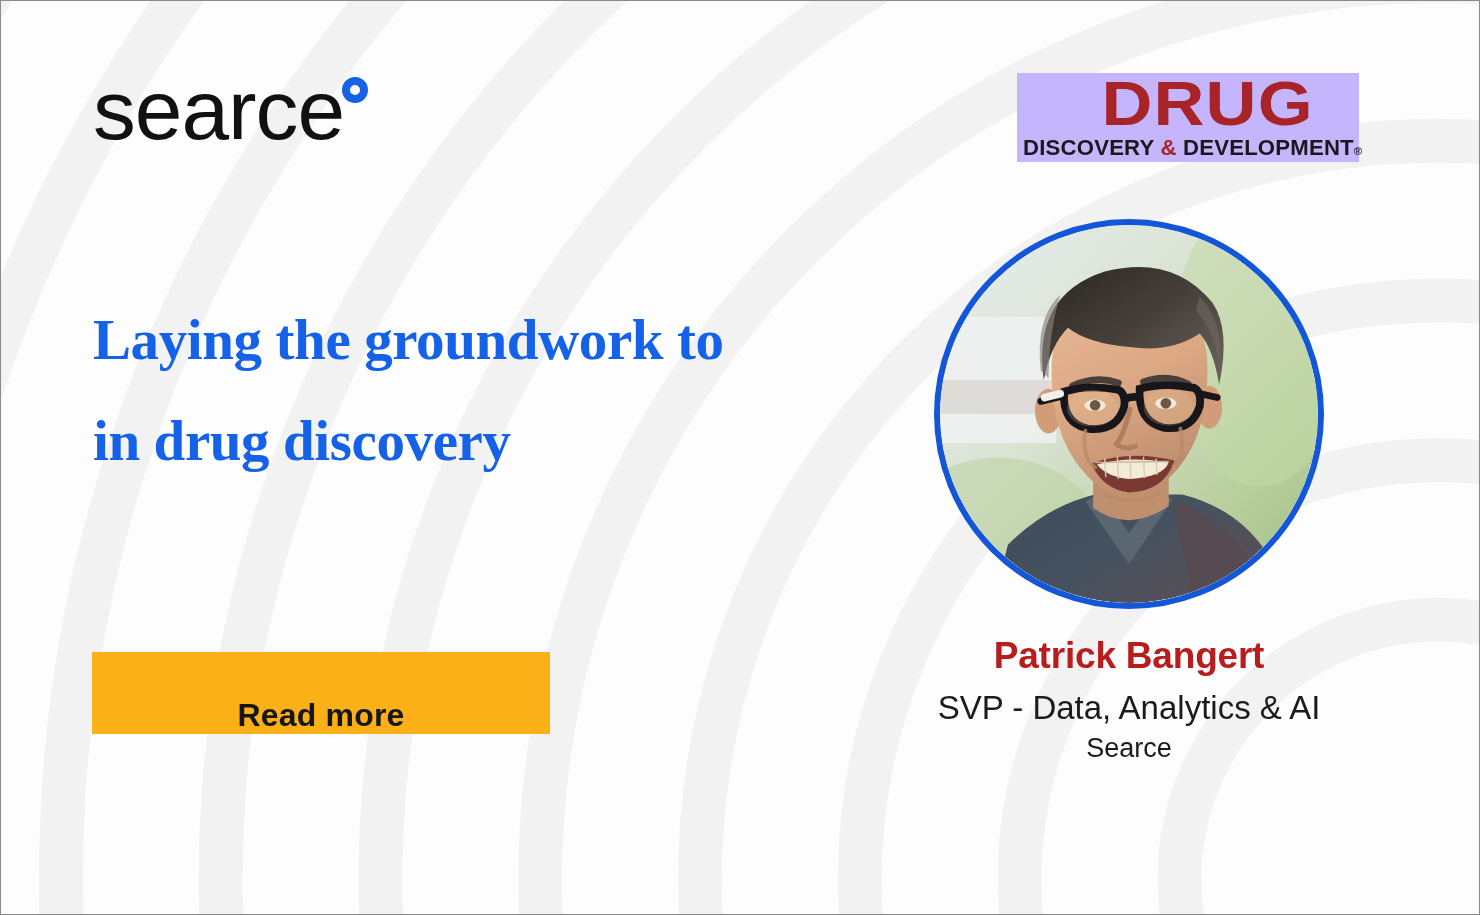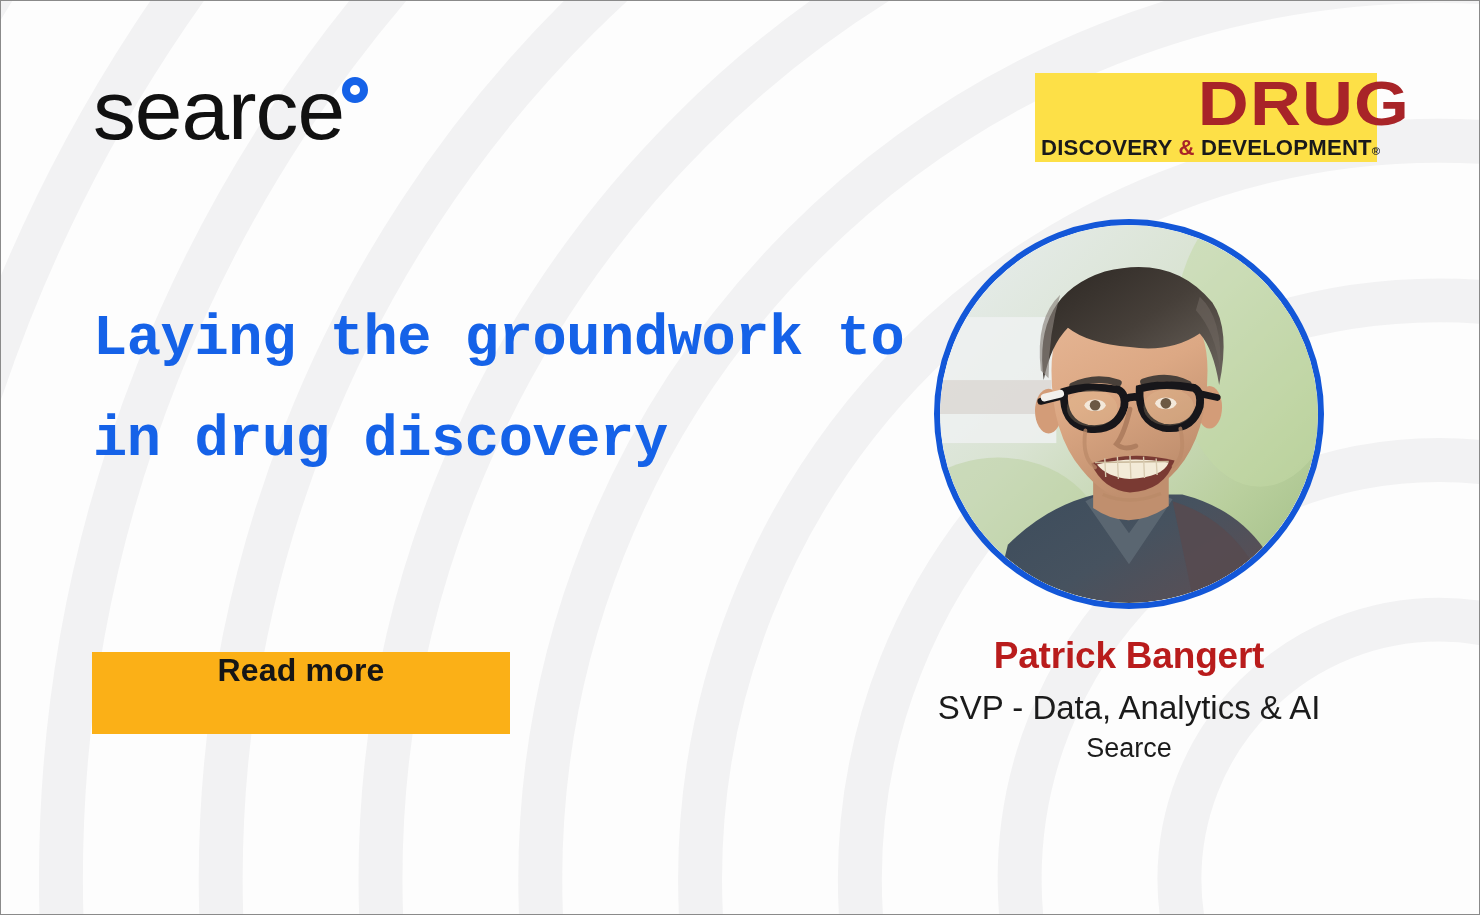--- a/index.html
+++ b/index.html
@@ -55,25 +55,25 @@
     border:8px solid #1562e8;
     background:#ffffff;
     margin-left:3px;
     margin-top:2px;
     flex:0 0 auto;
   }
 
   
   .ddd-logo {
     position:absolute;
-    right:102px;
+    right:120px;
     top:72px;
     z-index:3;
-    text-align:right;
-    background:#fde047;
+    text-align:center;
+    background:#c4b5fd;
     padding:2px 6px 3px 6px;
   }
   .ddd-main {
     font-family:"Liberation Sans", sans-serif;
     font-size:63px;
     font-weight:bold;
     color:#a82428;
     letter-spacing:1px;
     line-height:0.92;
     transform:scaleX(1.12);
@@ -98,40 +98,40 @@
 
   
   .headline {
     position:absolute;
     left:92px;
     top:288px;
     width:810px;
     z-index:3;
   }
   .headline-line {
-    font-family:Liberation Mono, monospace;
+    font-family:Liberation Serif, serif;
     font-size:57px;
     font-weight:bold;
     color:#1562e8;
     line-height:101px;
     letter-spacing:-0.4px;
     white-space:nowrap;
   }
 
   
   .read-more {
     position:absolute;
     left:91px;
     top:651px;
-    width:418px;
+    width:458px;
     height:82px;
     background:#fbb017;
     border:none;
     display:flex;
-    align-items:flex-start;
+    align-items:flex-end;
     justify-content:center;
     cursor:pointer;
     z-index:3;
   }
   .read-more-label {
     font-family:"Liberation Sans", sans-serif;
     font-size:32px;
     font-weight:bold;
     color:#161616;
     letter-spacing:0.2px;

